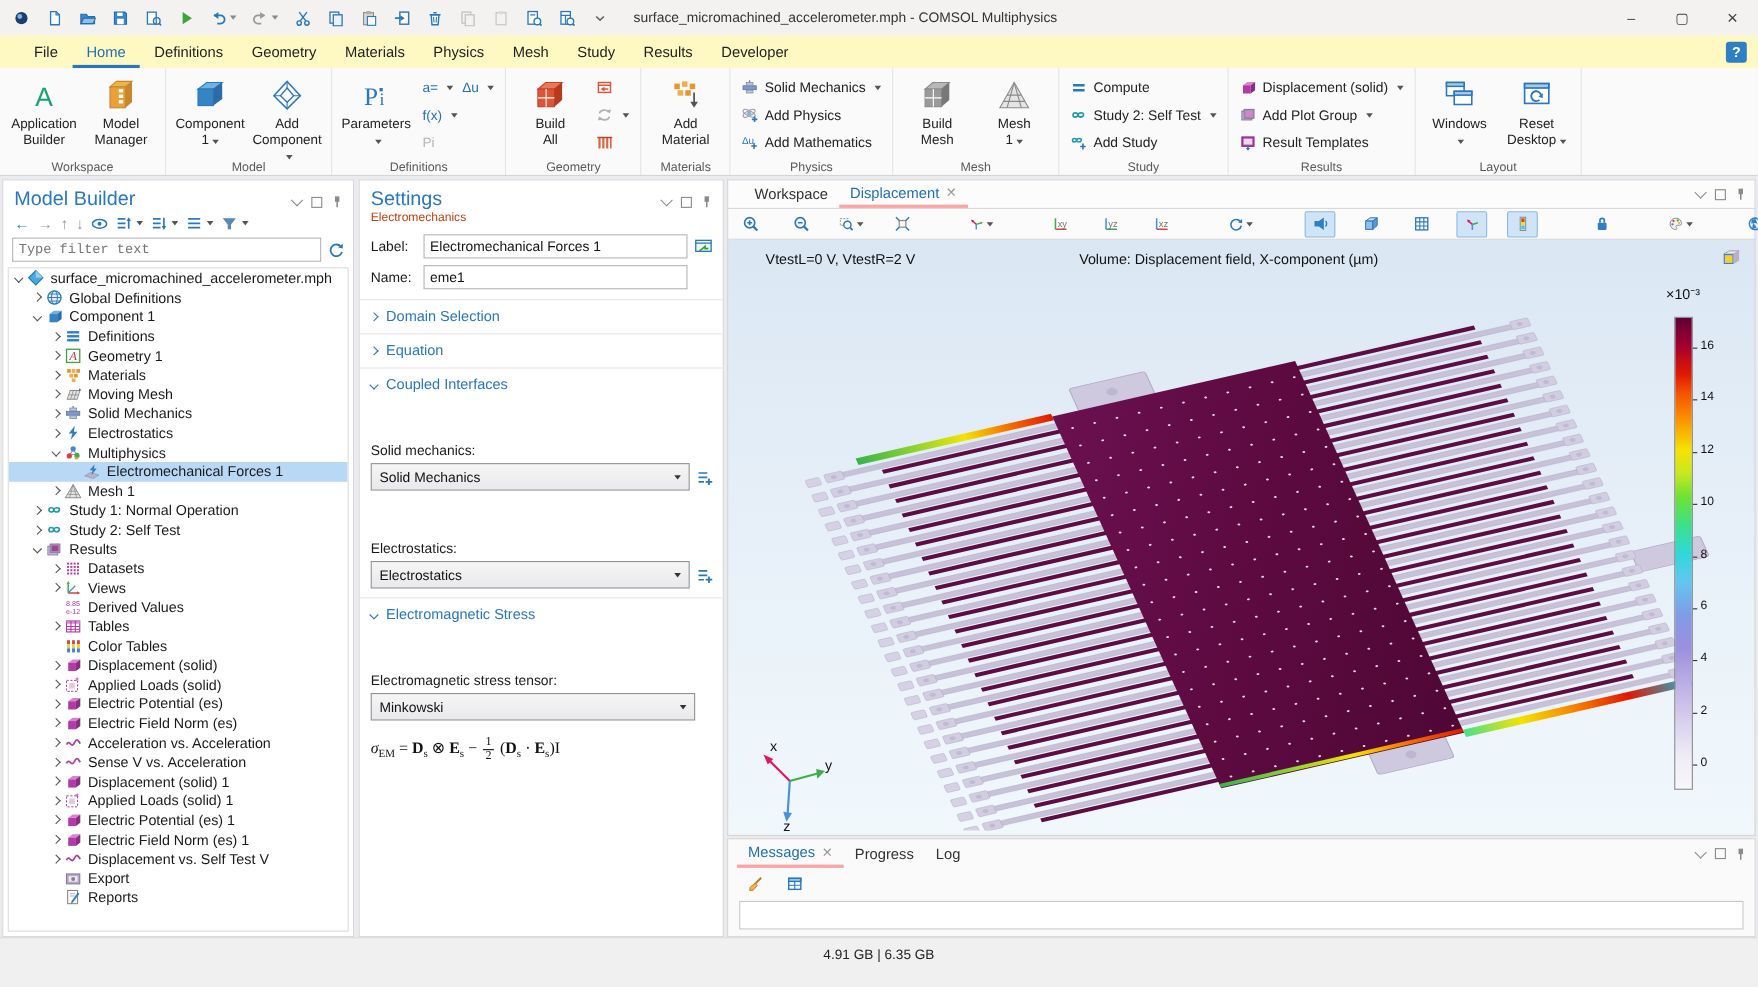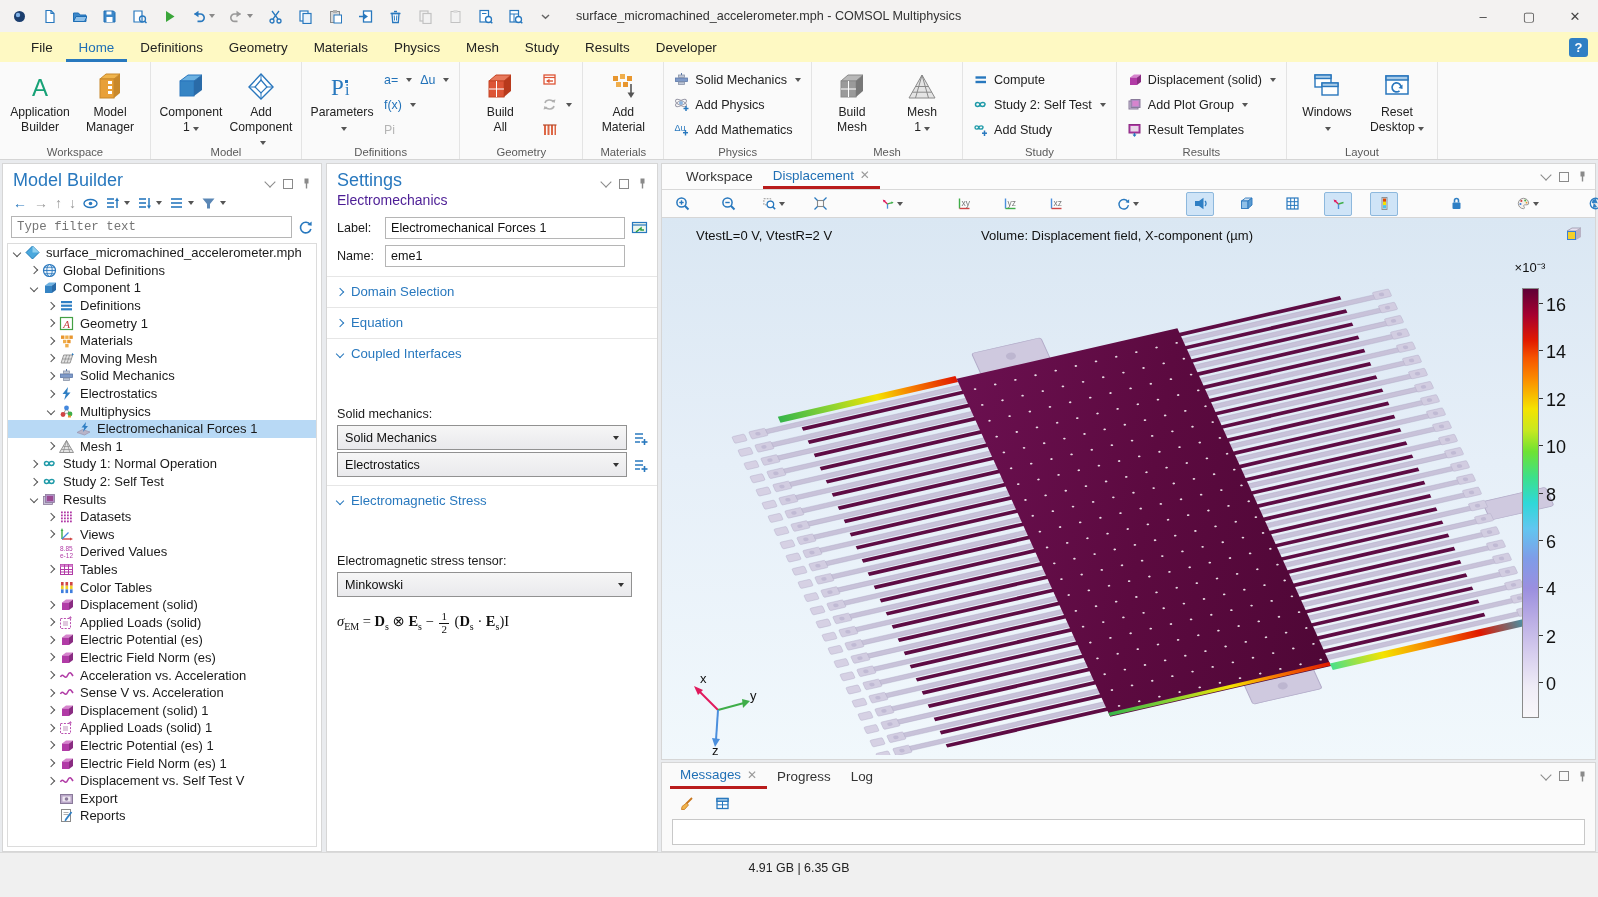--- a/index.html
+++ b/index.html
@@ -50,53 +50,53 @@
   #mb-filter{display:flex;align-items:center;gap:6px;padding:3px 8px 2px 8px;}
   #mb-filter input{flex:1;height:20px;border:1px solid #b5b5b5;font-size:12.4px;padding:0 5px;color:#333;font-family:Liberation Mono, monospace;}
   #tree-wrap{flex:1;margin:3px 4px 4px;border:1px solid #dcdcdc;overflow:hidden;background:#fff;}
   .trow{display:flex;align-items:center;height:17.6px;font-size:13px;white-space:nowrap;}
   .trow.sel{background:#b8d9f5;}
   .tchev{width:5px;height:5px;border-right:1.5px solid #555;border-bottom:1.5px solid #555;display:inline-block;transform:rotate(-45deg);margin:0 5px 0 0;flex:none;}
   .tchev.exp{transform:rotate(45deg);}
   .tchev.none{visibility:hidden;}
   .ticon{width:16px;height:15px;flex:none;margin-right:5px;display:flex;align-items:center;justify-content:center;}
   
-  .psub{font-size:14px;color:#4c1d95;padding:1px 10px 6px;}
+  .psub{font-size:11px;color:#c2410c;padding:1px 10px 6px;}
   .srow{display:flex;align-items:center;padding:3px 8px 3px 10px;gap:6px;}
   .srow .cap{width:42px;font-size:12.6px;}
   .srow input{flex:1;height:20px;border:1px solid #b5b5b5;font-size:12.6px;padding:0 5px;color:#111;font-family:"Liberation Sans",sans-serif;}
   .sect{border-top:1px solid #e6e6e6;margin-top:6px;padding:7px 10px 2px;display:flex;align-items:center;gap:8px;}
   .sect .slabel{color:#2878be;font-size:13.2px;}
   .schev{width:5px;height:5px;border-right:1.6px solid #2878be;border-bottom:1.6px solid #2878be;display:inline-block;transform:rotate(-45deg);}
   .schev.exp{transform:rotate(45deg);}
   .fieldcap{font-size:12.6px;padding:8px 10px 4px;margin-top:36px;}
   .comborow{display:flex;align-items:center;gap:6px;padding:0 8px 2px 10px;}
   .combo{flex:1;height:23px;background:linear-gradient(#f6f6f6,#e9e9ec);border:1px solid #919191;display:flex;align-items:center;padding:0 7px;font-size:12.6px;color:#111;}
   .combo .caret{margin-left:auto;border-top-color:#333;}
   .formula{padding:12px 10px;font-size:14.5px;color:#111;font-family:"Liberation Serif",serif;}
   .formula i{font-style:italic;}
   .formula b{font-weight:bold;}
   .formula sub{font-size:10px;}
   .frac{display:inline-flex;flex-direction:column;align-items:center;vertical-align:middle;font-size:11px;line-height:1;margin:0 2px;}
   .frac .num{border-bottom:1px solid #111;padding:0 2px 1px;}
   
   #gtabs{height:27px;background:#fcfcfc;border:1px solid #d6d6d6;border-bottom:1px solid #d9d9d9;display:flex;align-items:stretch;padding-left:14px;box-sizing:border-box;}
   .gtab{display:flex;align-items:center;gap:6px;padding:0 10px;font-size:13.4px;color:#333;}
-  .gtab.active{color:#1f6fb5;border-bottom:3px solid #b91c1c;}
+  .gtab.active{color:#1f6fb5;border-bottom:3px solid #fca5a5;}
   .tabx{color:#9a9a9a;font-size:12px;}
   #gtoolbar{height:28px;background:#fbfbfb;border:1px solid #d6d6d6;border-top:none;display:flex;align-items:center;padding:0 6px;gap:18px;box-sizing:border-box;}
   .gbtn{height:22px;min-width:22px;display:flex;align-items:center;justify-content:center;border-radius:2px;padding:0 2px;border:1px solid transparent;}
   .gbtn.toggled{background:#cfe4f7;border-color:#8db8dd;}
   .gsep{width:1px;height:18px;background:#dcdcdc;margin:0 4px;}
   #viewport{flex:1;position:relative;border:1px solid #d6d6d6;border-top:none;
      background:linear-gradient(to bottom,#dae7f3 0%,#e6eff8 45%,#f1f8fc 100%);overflow:hidden;}
   .vann{position:absolute;font-size:13px;color:#111;}
   #colorbar{position:absolute;left:860px;top:70px;width:15px;height:428px;border:1px solid #8a8a8a;
      background:linear-gradient(to top,#f8f7fa 0%,#efecf6 7%,#d6cdee 15%,#b9ace4 23%,#9b8fdf 30%,#7f9ce8 37%,#62c6f0 44%,#2fd8d8 50%,#3ce08a 56%,#6ee233 62%,#c8e820 67%,#f5e300 72%,#fb8b00 79%,#f55300 84%,#e11a00 88%,#a50030 94%,#5f0036 100%);}
-  .cbtick{position:absolute;left:884px;width:34px;font-size:18px;color:#111;}
+  .cbtick{position:absolute;left:884px;width:34px;font-size:11px;color:#111;margin-top:13px;}
   .cbtick::before{content:"";position:absolute;left:-7px;top:8px;width:4px;height:1px;background:#333;}
   #cb-exp{position:absolute;left:828px;top:40px;width:80px;text-align:center;font-size:13px;color:#111;}
   #axis-triad{position:absolute;left:18px;top:452px;}
   #corner-icon{position:absolute;right:12px;top:8px;}
   
   #messages{height:90px;background:#fafafa;border:1px solid #d6d6d6;margin-top:2px;box-sizing:border-box;display:flex;flex-direction:column;}
   #msg-tabs{display:flex;align-items:stretch;height:26px;padding-left:8px;}
   #msg-toolbar{display:flex;align-items:center;gap:8px;padding:2px 10px;}
   #msg-box{margin:2px 10px 6px;height:24px;background:#fff;border:1px solid #c8c8c8;}
   
@@ -1138,20 +1138,21 @@
       <span>
           <svg width="16" height="16" viewBox="0 0 16 16">
             <line x1="2" y1="4" x2="10" y2="4" stroke="#2878be" stroke-width="1.5"></line>
             <line x1="2" y1="8" x2="10" y2="8" stroke="#2878be" stroke-width="1.5"></line>
             <line x1="2" y1="12" x2="7" y2="12" stroke="#2878be" stroke-width="1.5"></line>
             <line x1="11.5" y1="9" x2="11.5" y2="15" stroke="#2878be" stroke-width="1.6"></line>
             <line x1="8.5" y1="12" x2="14.5" y2="12" stroke="#2878be" stroke-width="1.6"></line>
           </svg>
         </span>
     </div>
+    <div class="fieldcap">Electrostatics:</div>
     <div class="comborow">
       <div class="combo">
         <span>Electrostatics</span>
           <span class="caret"></span>
       </div>
       <span>
           <svg width="16" height="16" viewBox="0 0 16 16">
             <line x1="2" y1="4" x2="10" y2="4" stroke="#2878be" stroke-width="1.5"></line>
             <line x1="2" y1="8" x2="10" y2="8" stroke="#2878be" stroke-width="1.5"></line>
             <line x1="2" y1="12" x2="7" y2="12" stroke="#2878be" stroke-width="1.5"></line>

